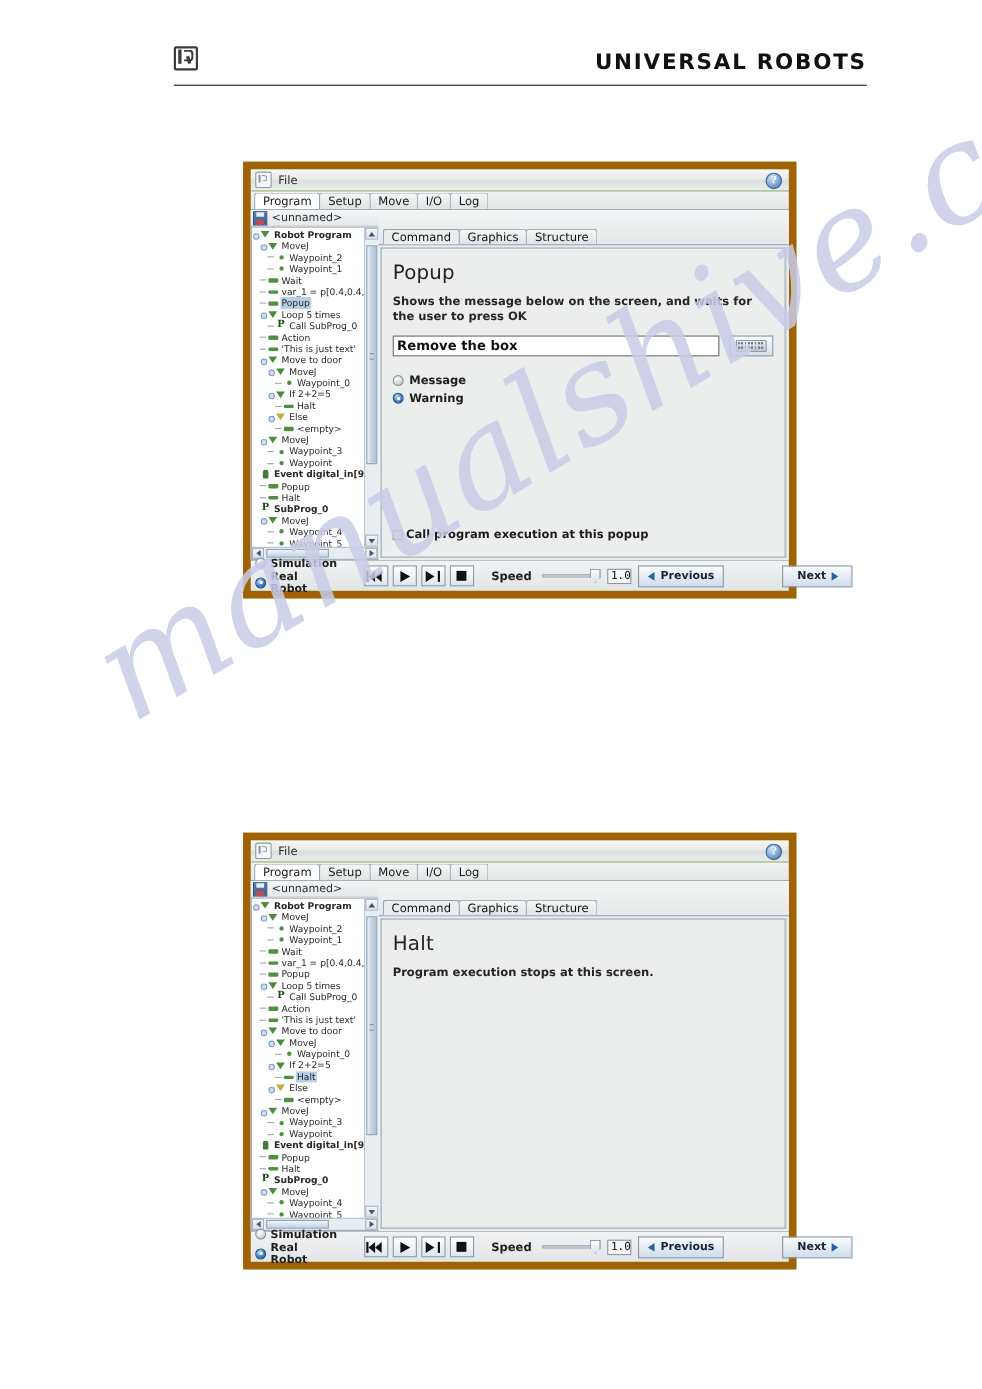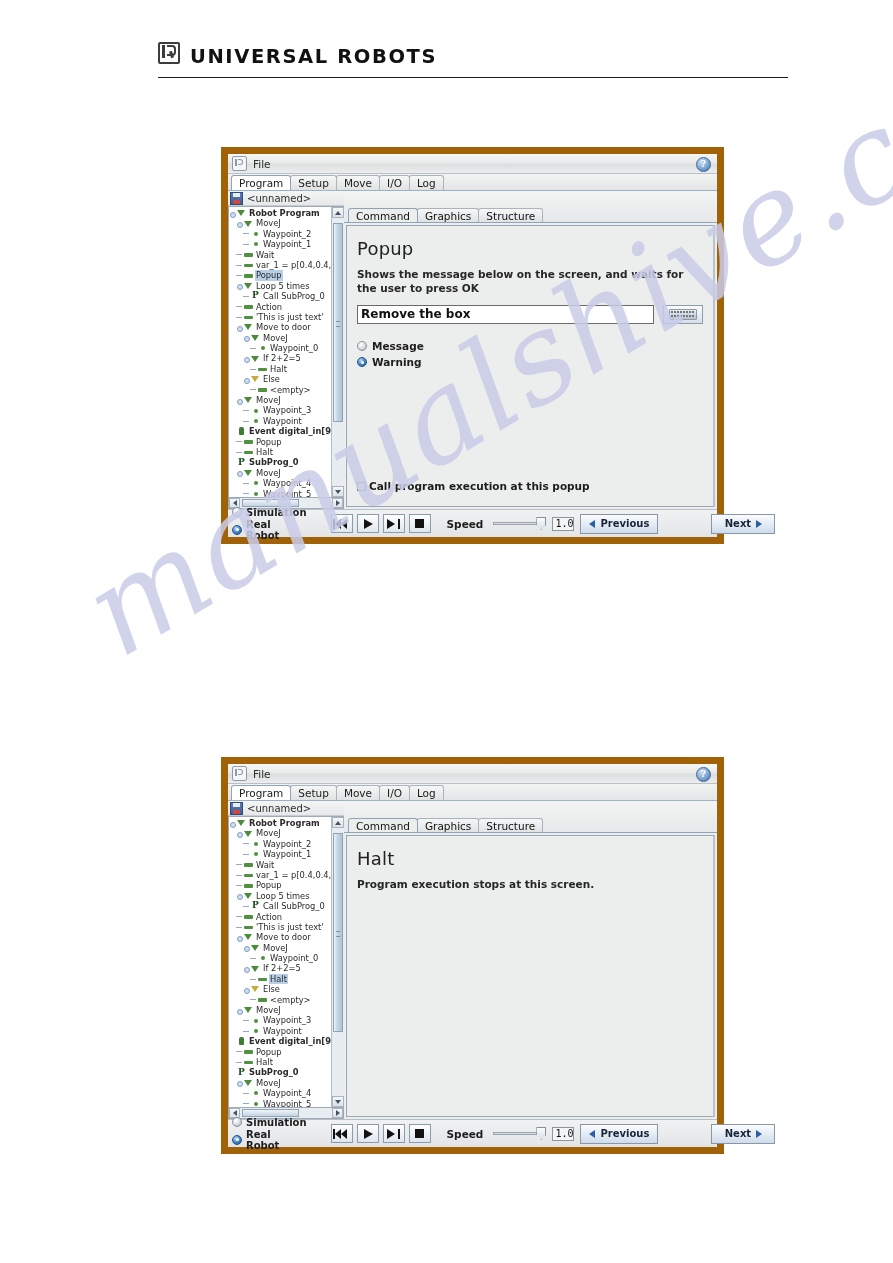--- a/index.html
+++ b/index.html
@@ -32,21 +32,21 @@
     letter-spacing: 2px;
   }
   .wm1 { left: 60px;  top: 560px;  font-size: 125px; transform: rotate(-31deg); transform-origin: left top; }
 
   
   .page-header {
     position: absolute;
     left: 158px; top: 42px;
     width: 630px;
   }
-  .logo-row { display: flex; align-items: flex-end; gap: 10px; }
+  .logo-row { display: flex; align-items: flex-end; gap: 10px; justify-content: space-between; }
   .logo-mark {
     width: 22px; height: 22px;
     position: relative;
     margin-bottom: 4px;
   }
   .logo-mark .lm-inner {
     position: absolute; inset: 0;
     border: 2.5px solid #3c3c3c;
     border-radius: 2px;
     background: #fff;

